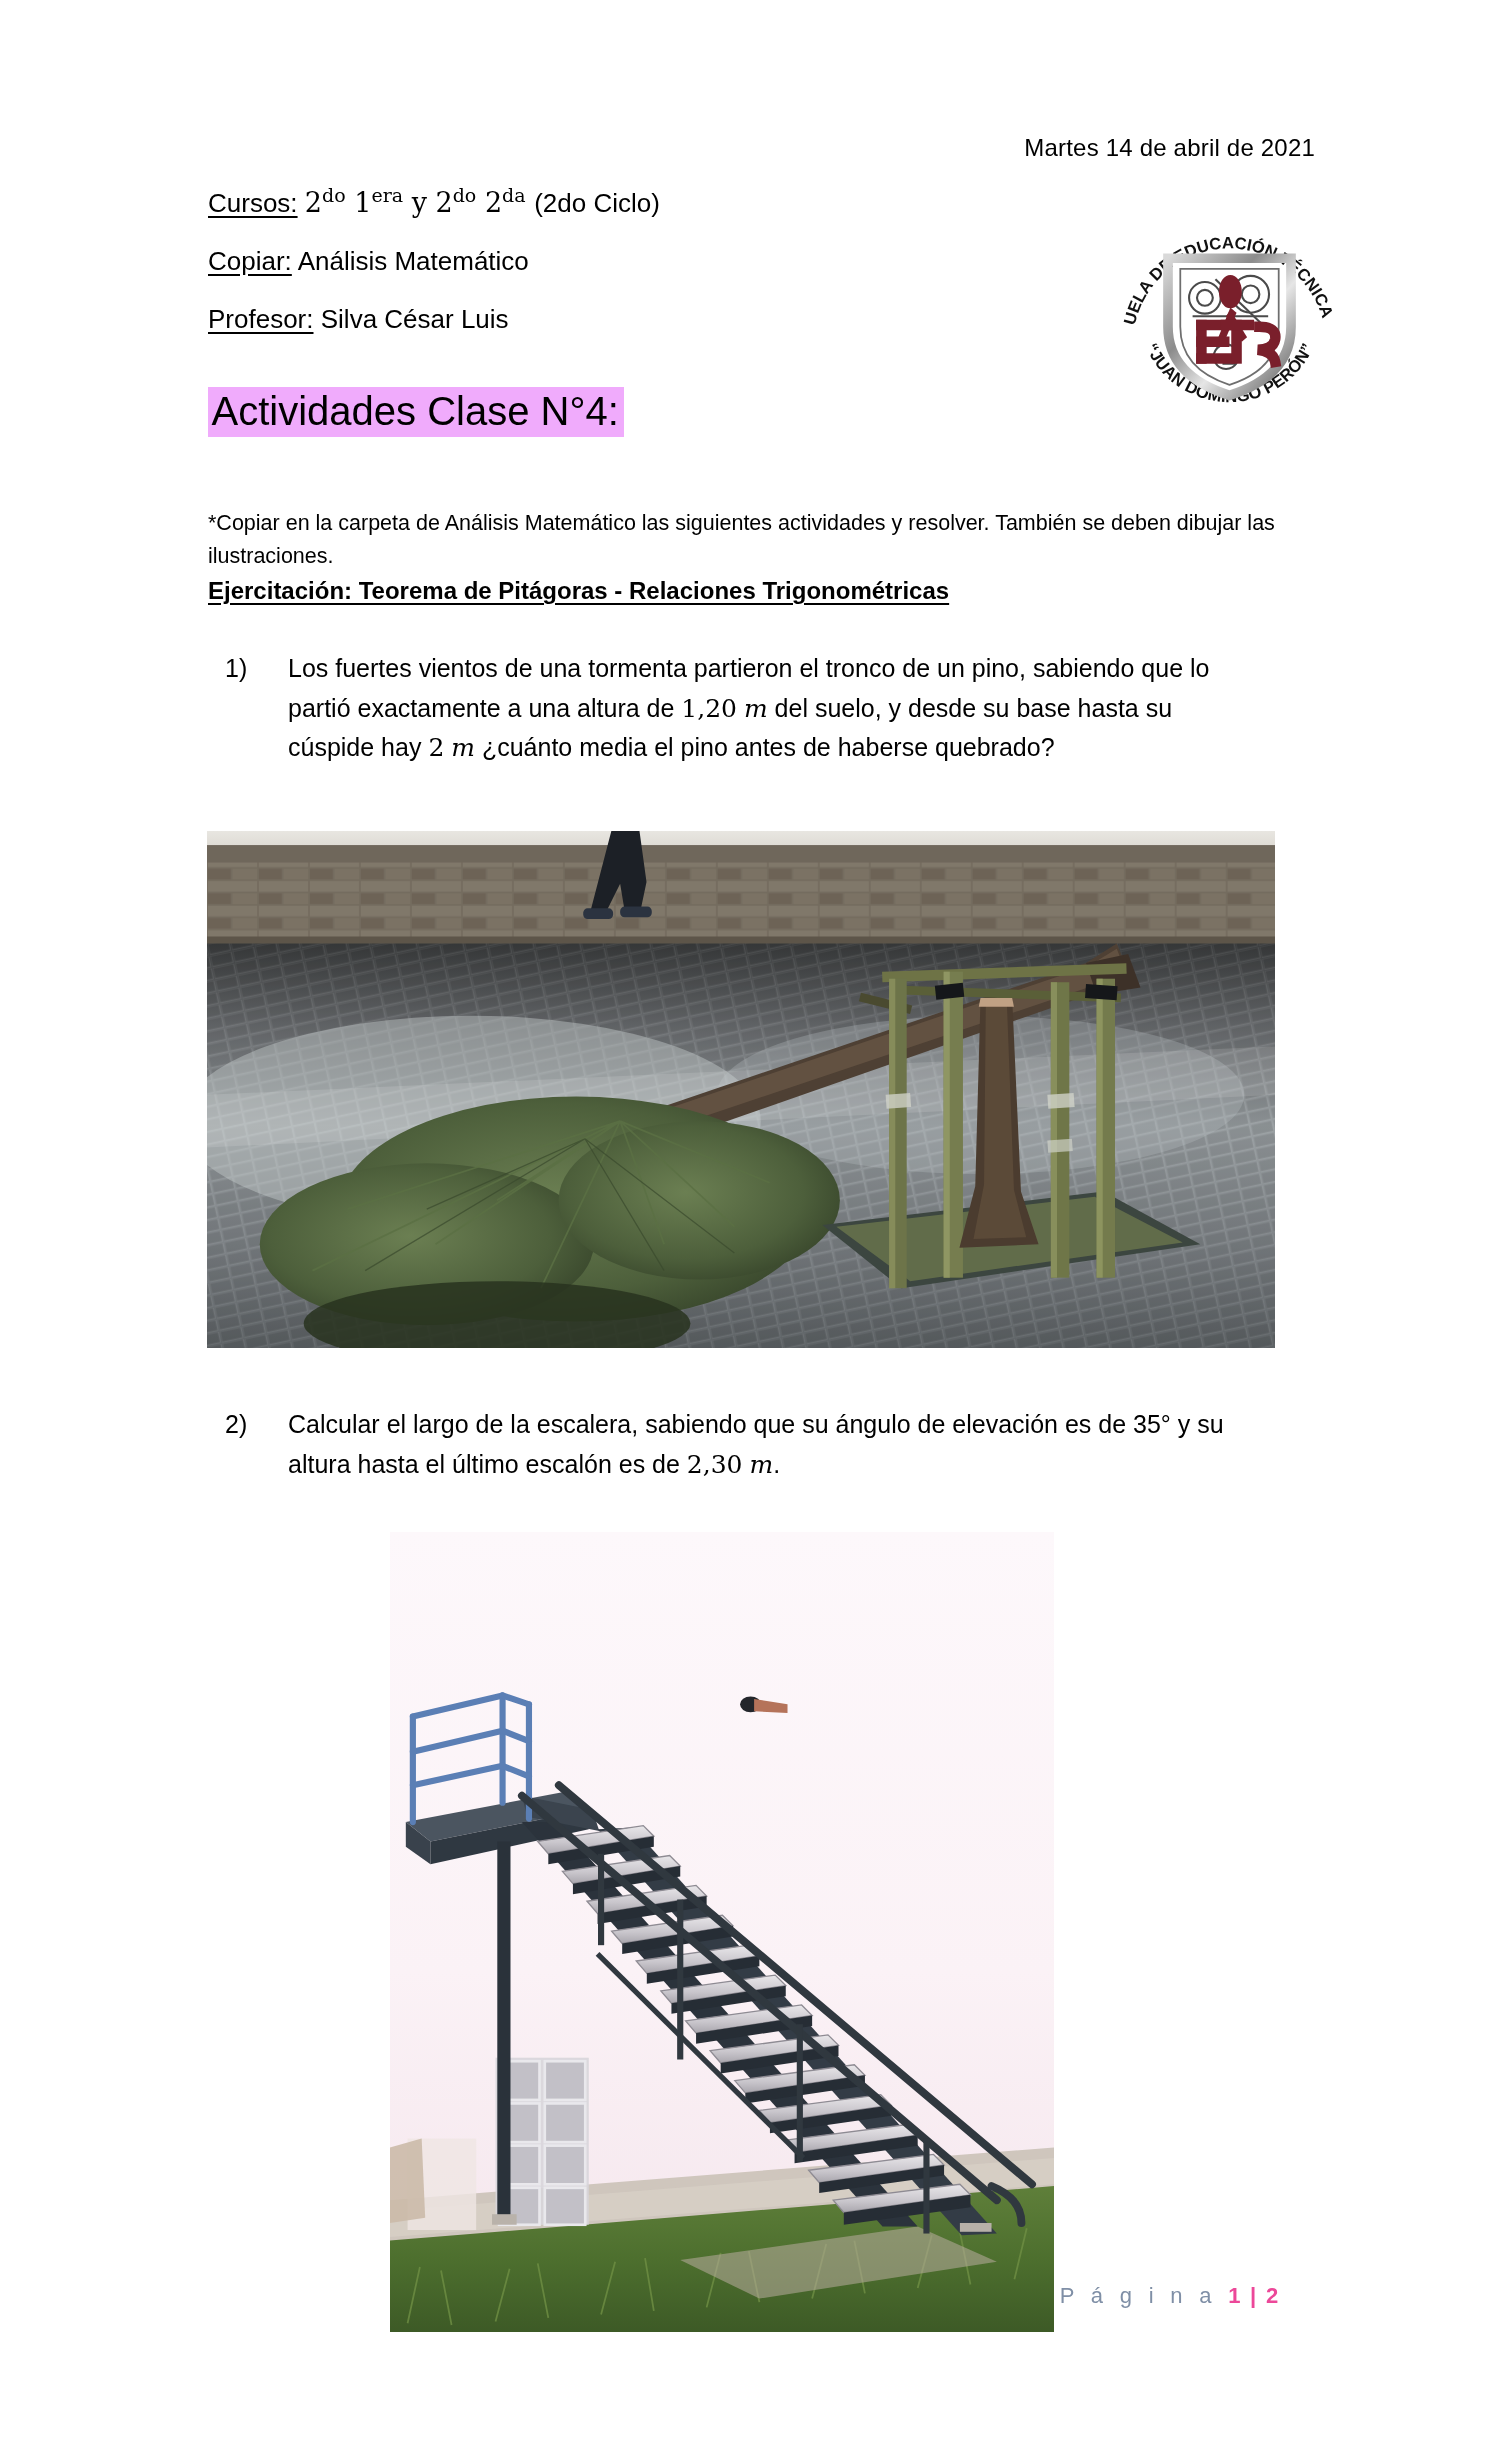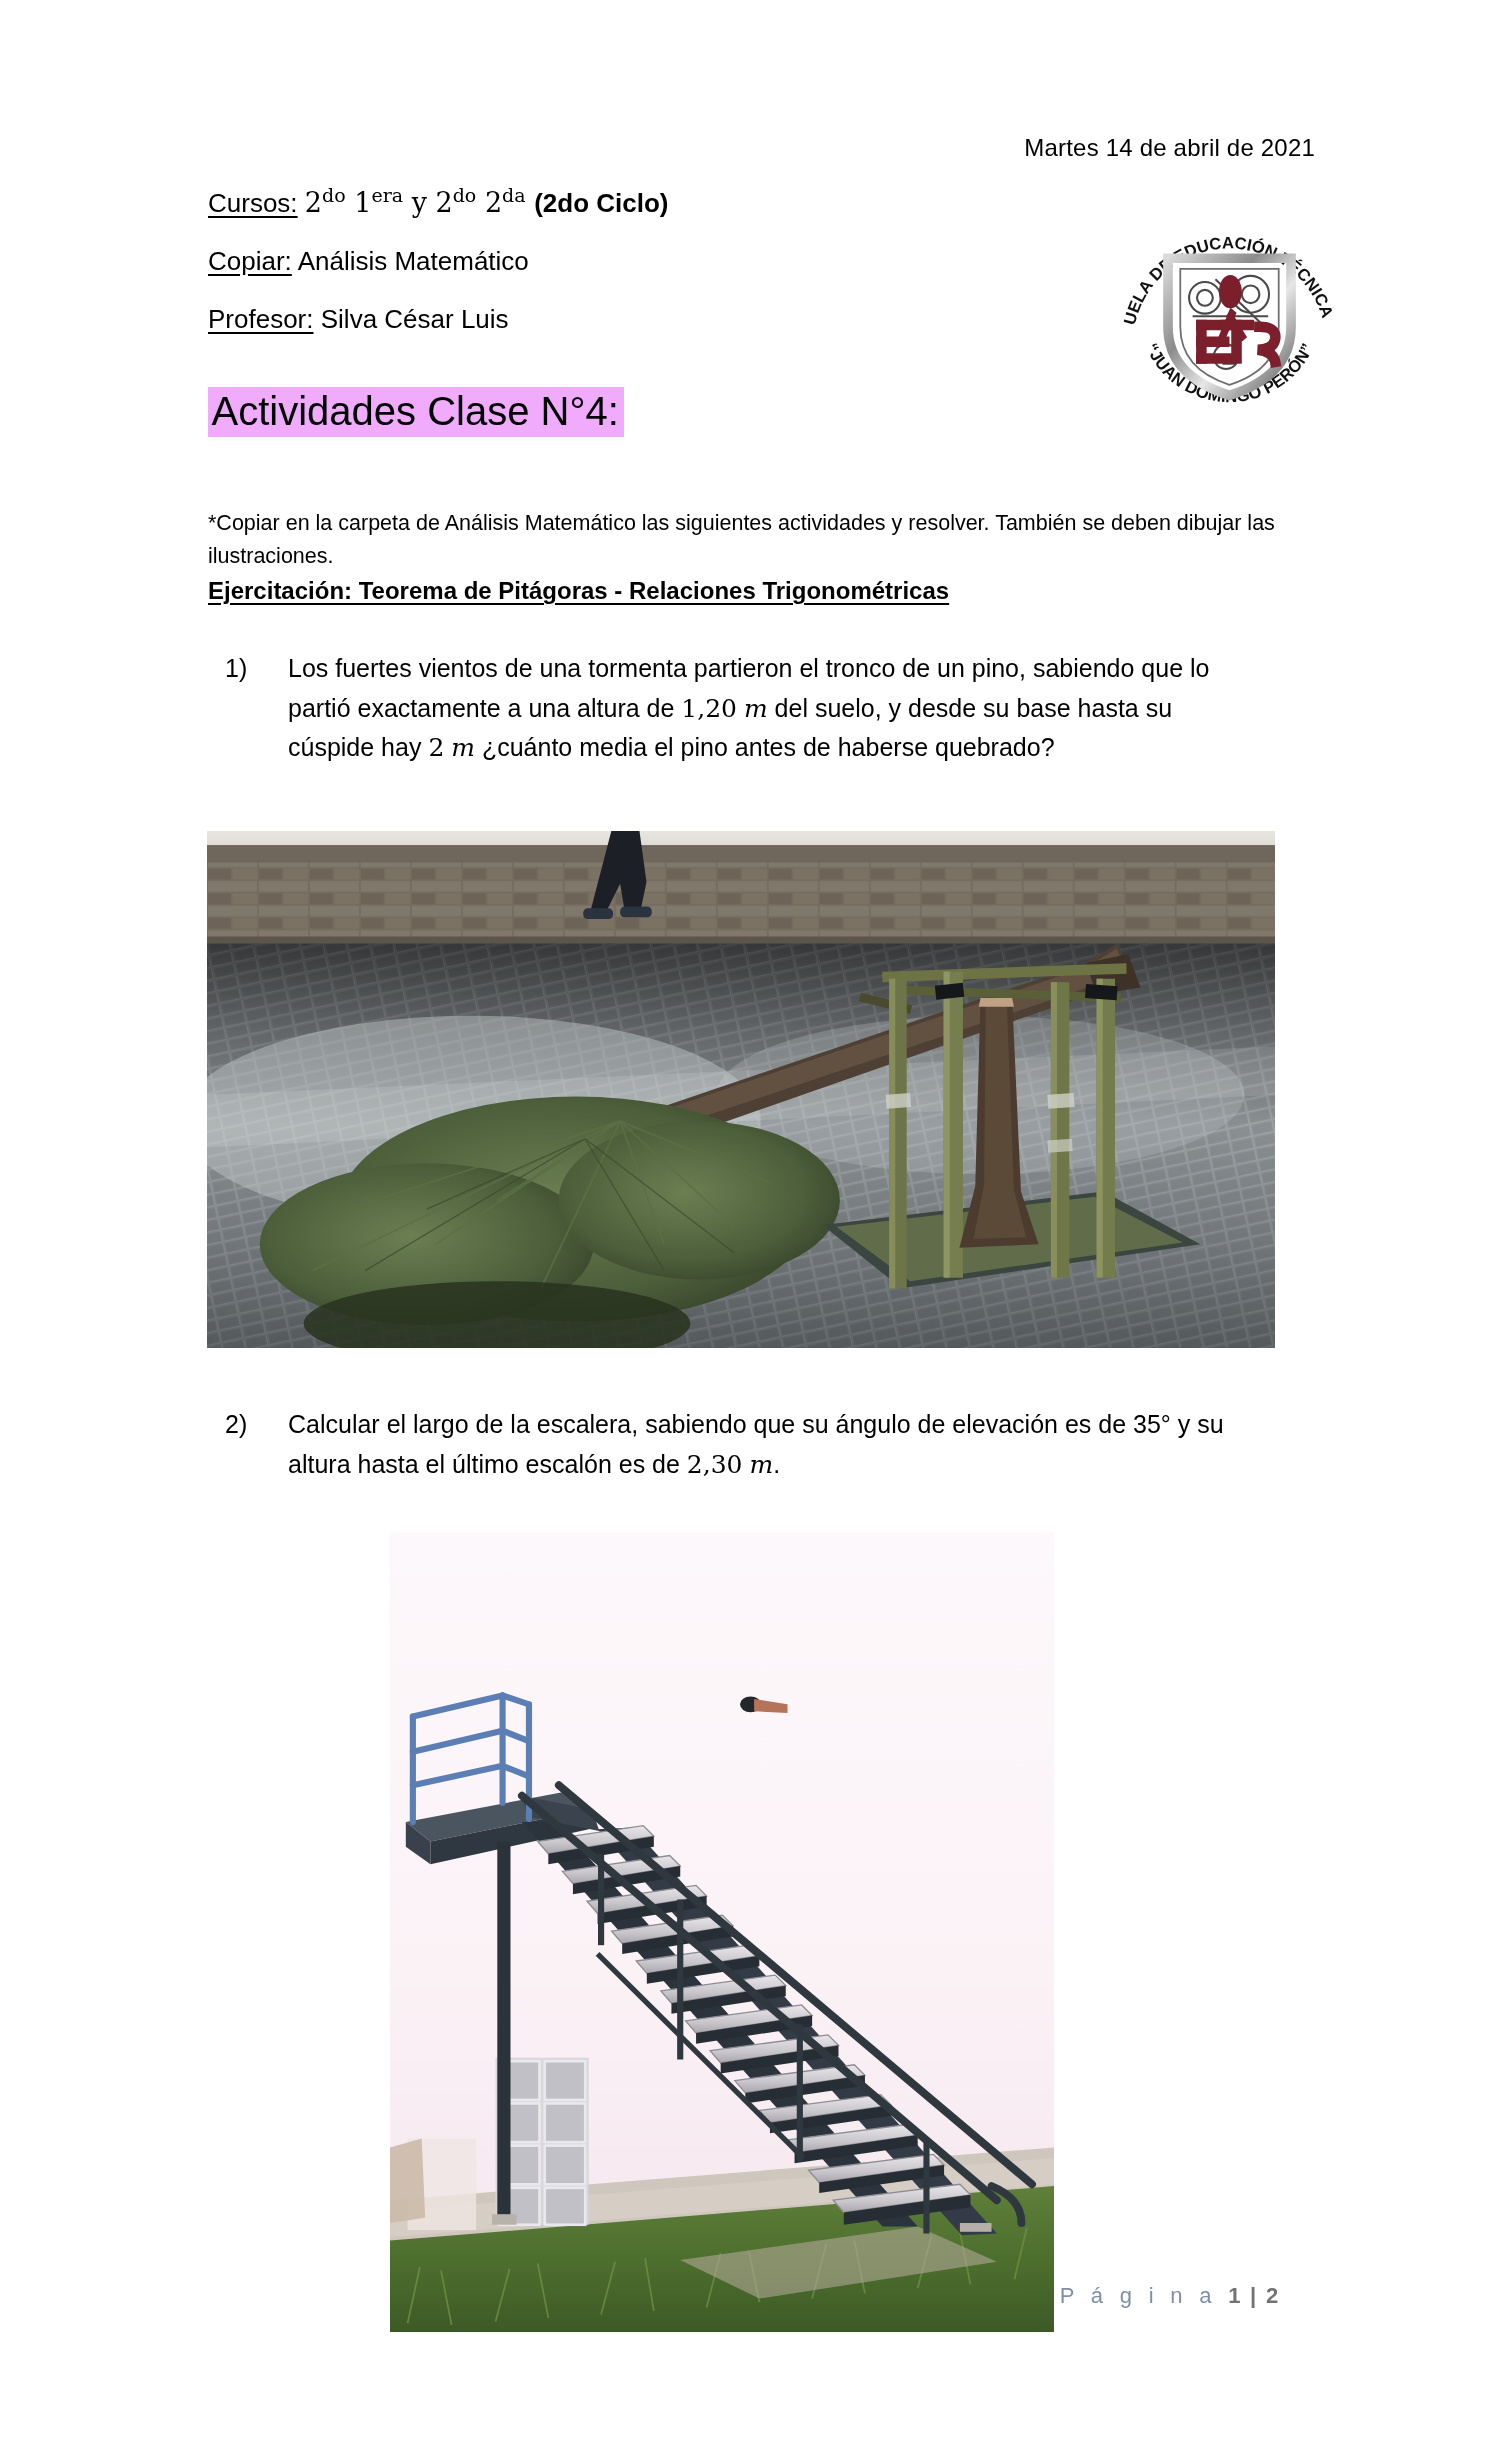--- a/index.html
+++ b/index.html
@@ -49,21 +49,21 @@
   .mathit {
     font-family: "DejaVu Serif", "Liberation Serif", serif;
     font-style: normal;
     font-size: 27px;
   }
   .mathit sup {
     font-size: 19px;
     vertical-align: super;
     line-height: 0;
   }
-  .bold { font-weight: bold; text-align: center; }
+  .bold { font-weight: normal; text-align: center; }
 
   
   .logo {
     position: absolute;
     left: 1110px;
     top: 195px;
     width: 239px;
     height: 239px;
   }
   .logo svg { display:block; width:100%; height:100%; }
@@ -138,21 +138,21 @@
   .footer {
     position: absolute;
     left: 0;
     top: 2283px;
     width: 1280px;
     text-align: right;
     color: #7f8fa6;
     font-size: 22px;
     letter-spacing: 5.3px;
   }
-  .footer b { color: #737373; font-weight: bold; letter-spacing: 1.8px; }
+  .footer b { color: #ec4899; font-weight: bold; letter-spacing: 1.8px; }
 </style>
 </head>
 <body>
 
 <div class="page">
 
   <div class="date-line">Martes 14 de abril de 2021</div>
 
   <div class="logo">
     <svg viewBox="0 0 272 272" xmlns="http://www.w3.org/2000/svg">

